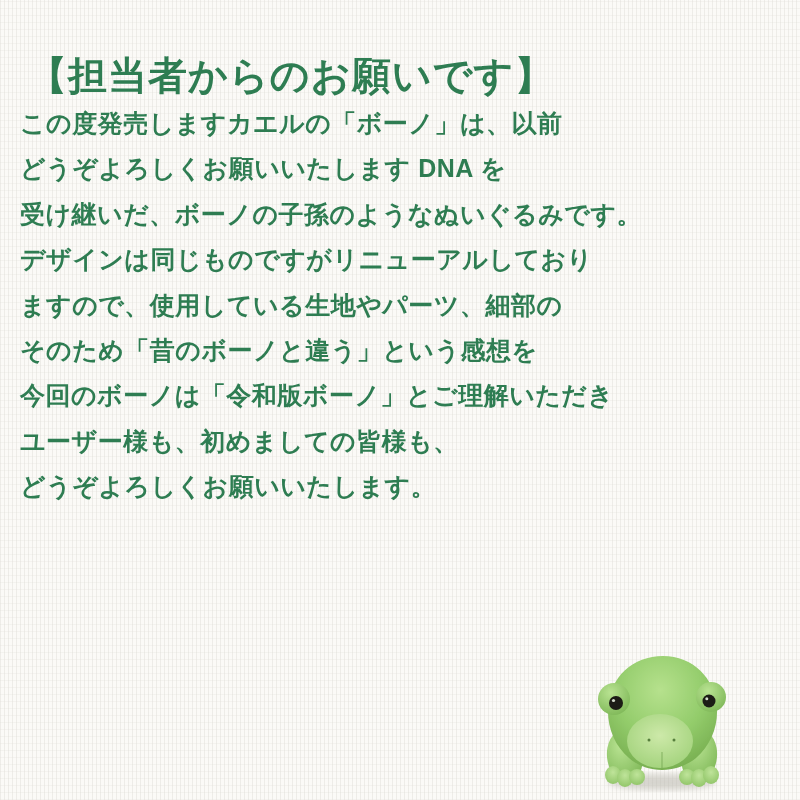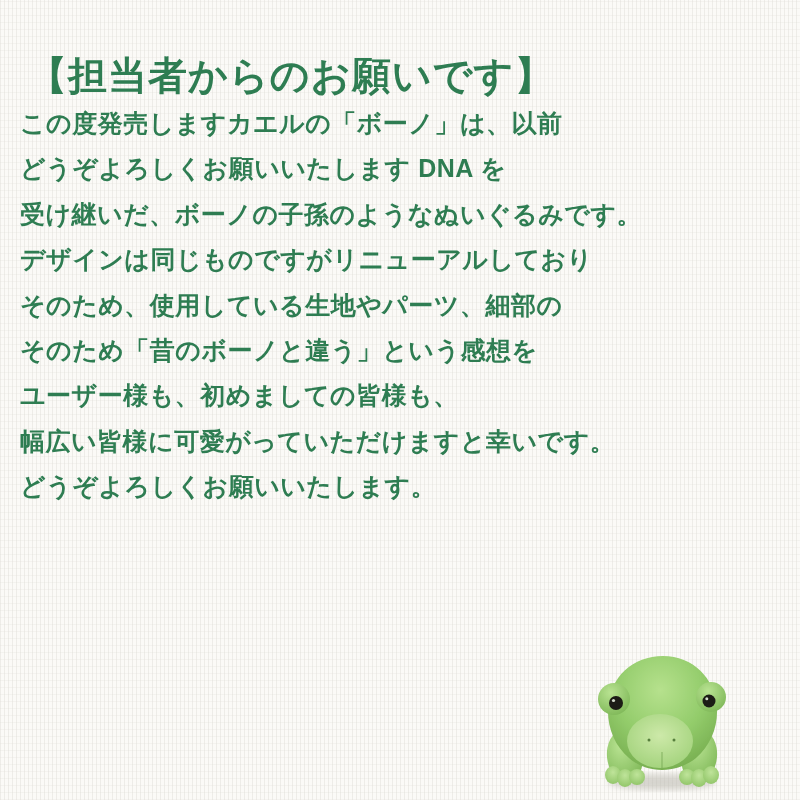--- a/index.html
+++ b/index.html
@@ -63,24 +63,24 @@
 
 <div class="canvas">
 
   <h1 class="page-title">【担当者からのお願いです】</h1>
 
   <div class="body-text">
     <div class="body-line">この度発売しますカエルの「ボーノ」は、以前</div>
     <div class="body-line">どうぞよろしくお願いいたします DNA を</div>
     <div class="body-line">受け継いだ、ボーノの子孫のようなぬいぐるみです。</div>
     <div class="body-line">デザインは同じものですがリニューアルしており</div>
-    <div class="body-line">そのため、使用している生地やパーツ、細部の</div>
+    <div class="body-line">ますので、使用している生地やパーツ、細部の</div>
     <div class="body-line">そのため「昔のボーノと違う」という感想を</div>
+    <div class="body-line">今回のボーノは「令和版ボーノ」とご理解いただき</div>
     <div class="body-line">ユーザー様も、初めましての皆様も、</div>
-    <div class="body-line">幅広い皆様に可愛がっていただけますと幸いです。</div>
     <div class="body-line">どうぞよろしくお願いいたします。</div>
   </div>
 
   <svg class="frog" viewBox="0 0 134 144" aria-hidden="true">
     <defs>
       <radialGradient id="gBody" cx="48%" cy="30%" r="75%">
         <stop offset="0%" stop-color="#b6e18d"></stop>
         <stop offset="55%" stop-color="#93cc6b"></stop>
         <stop offset="100%" stop-color="#74ab4d"></stop>
       </radialGradient>

